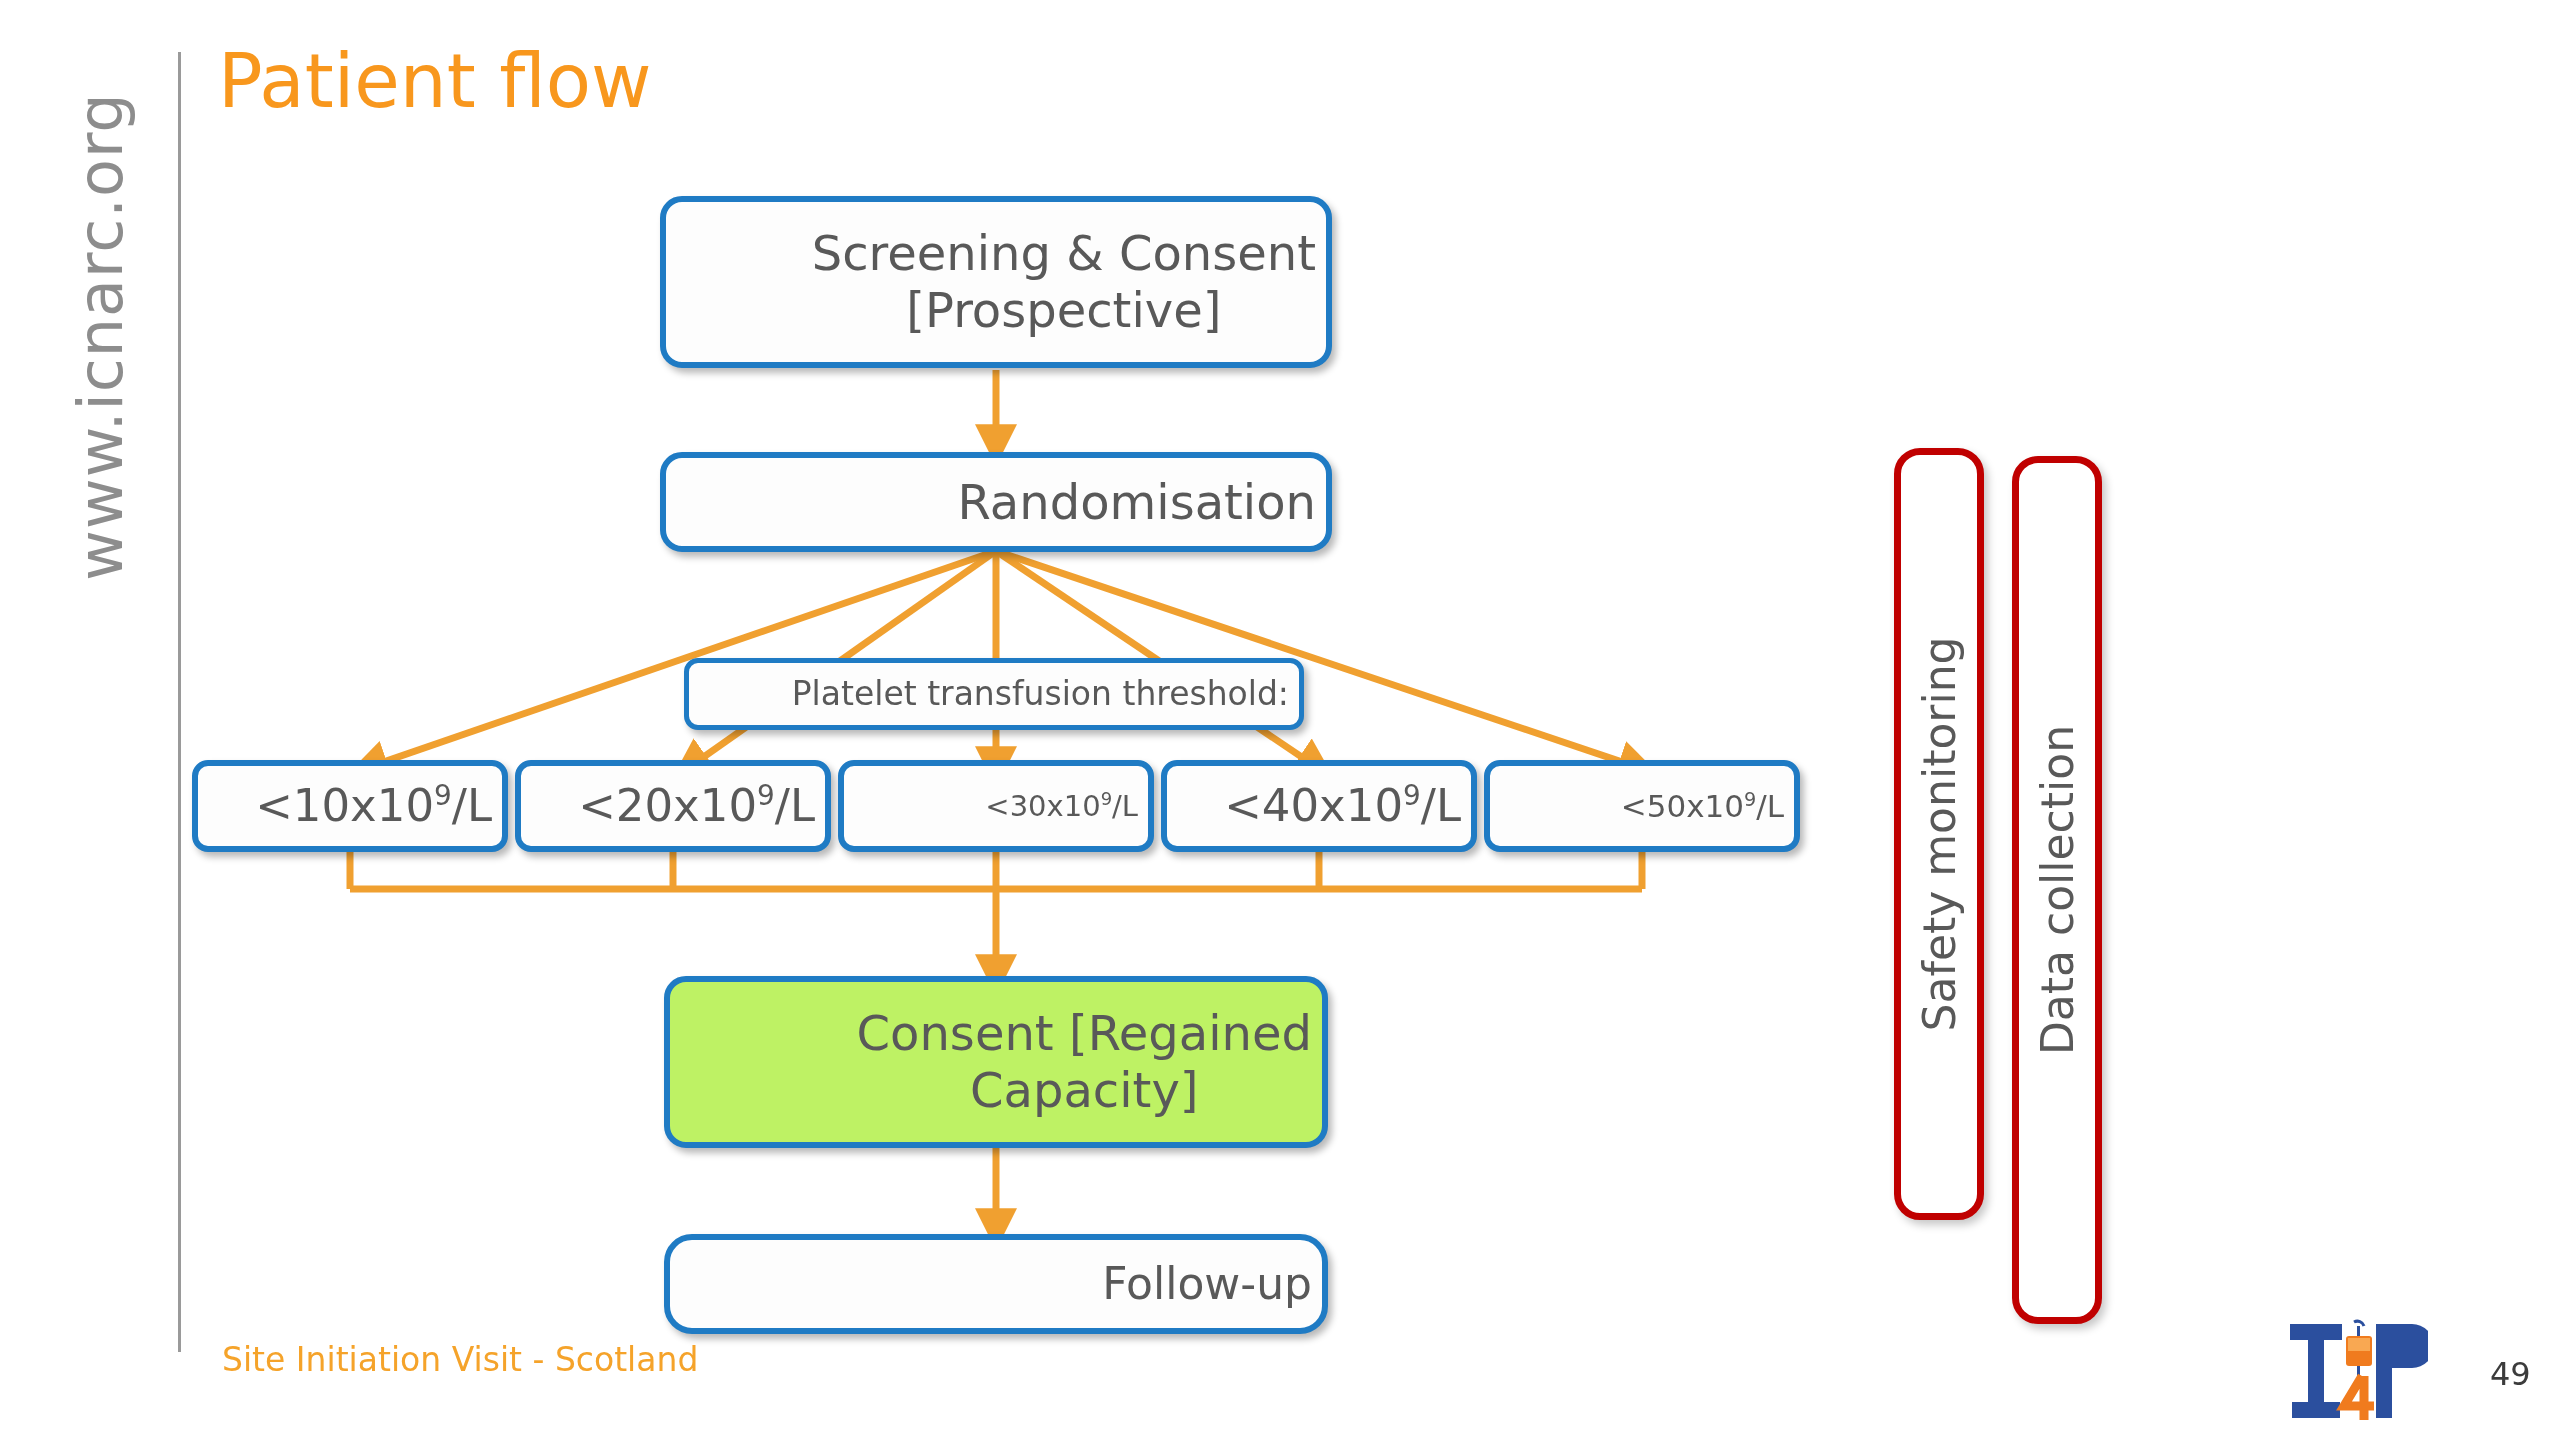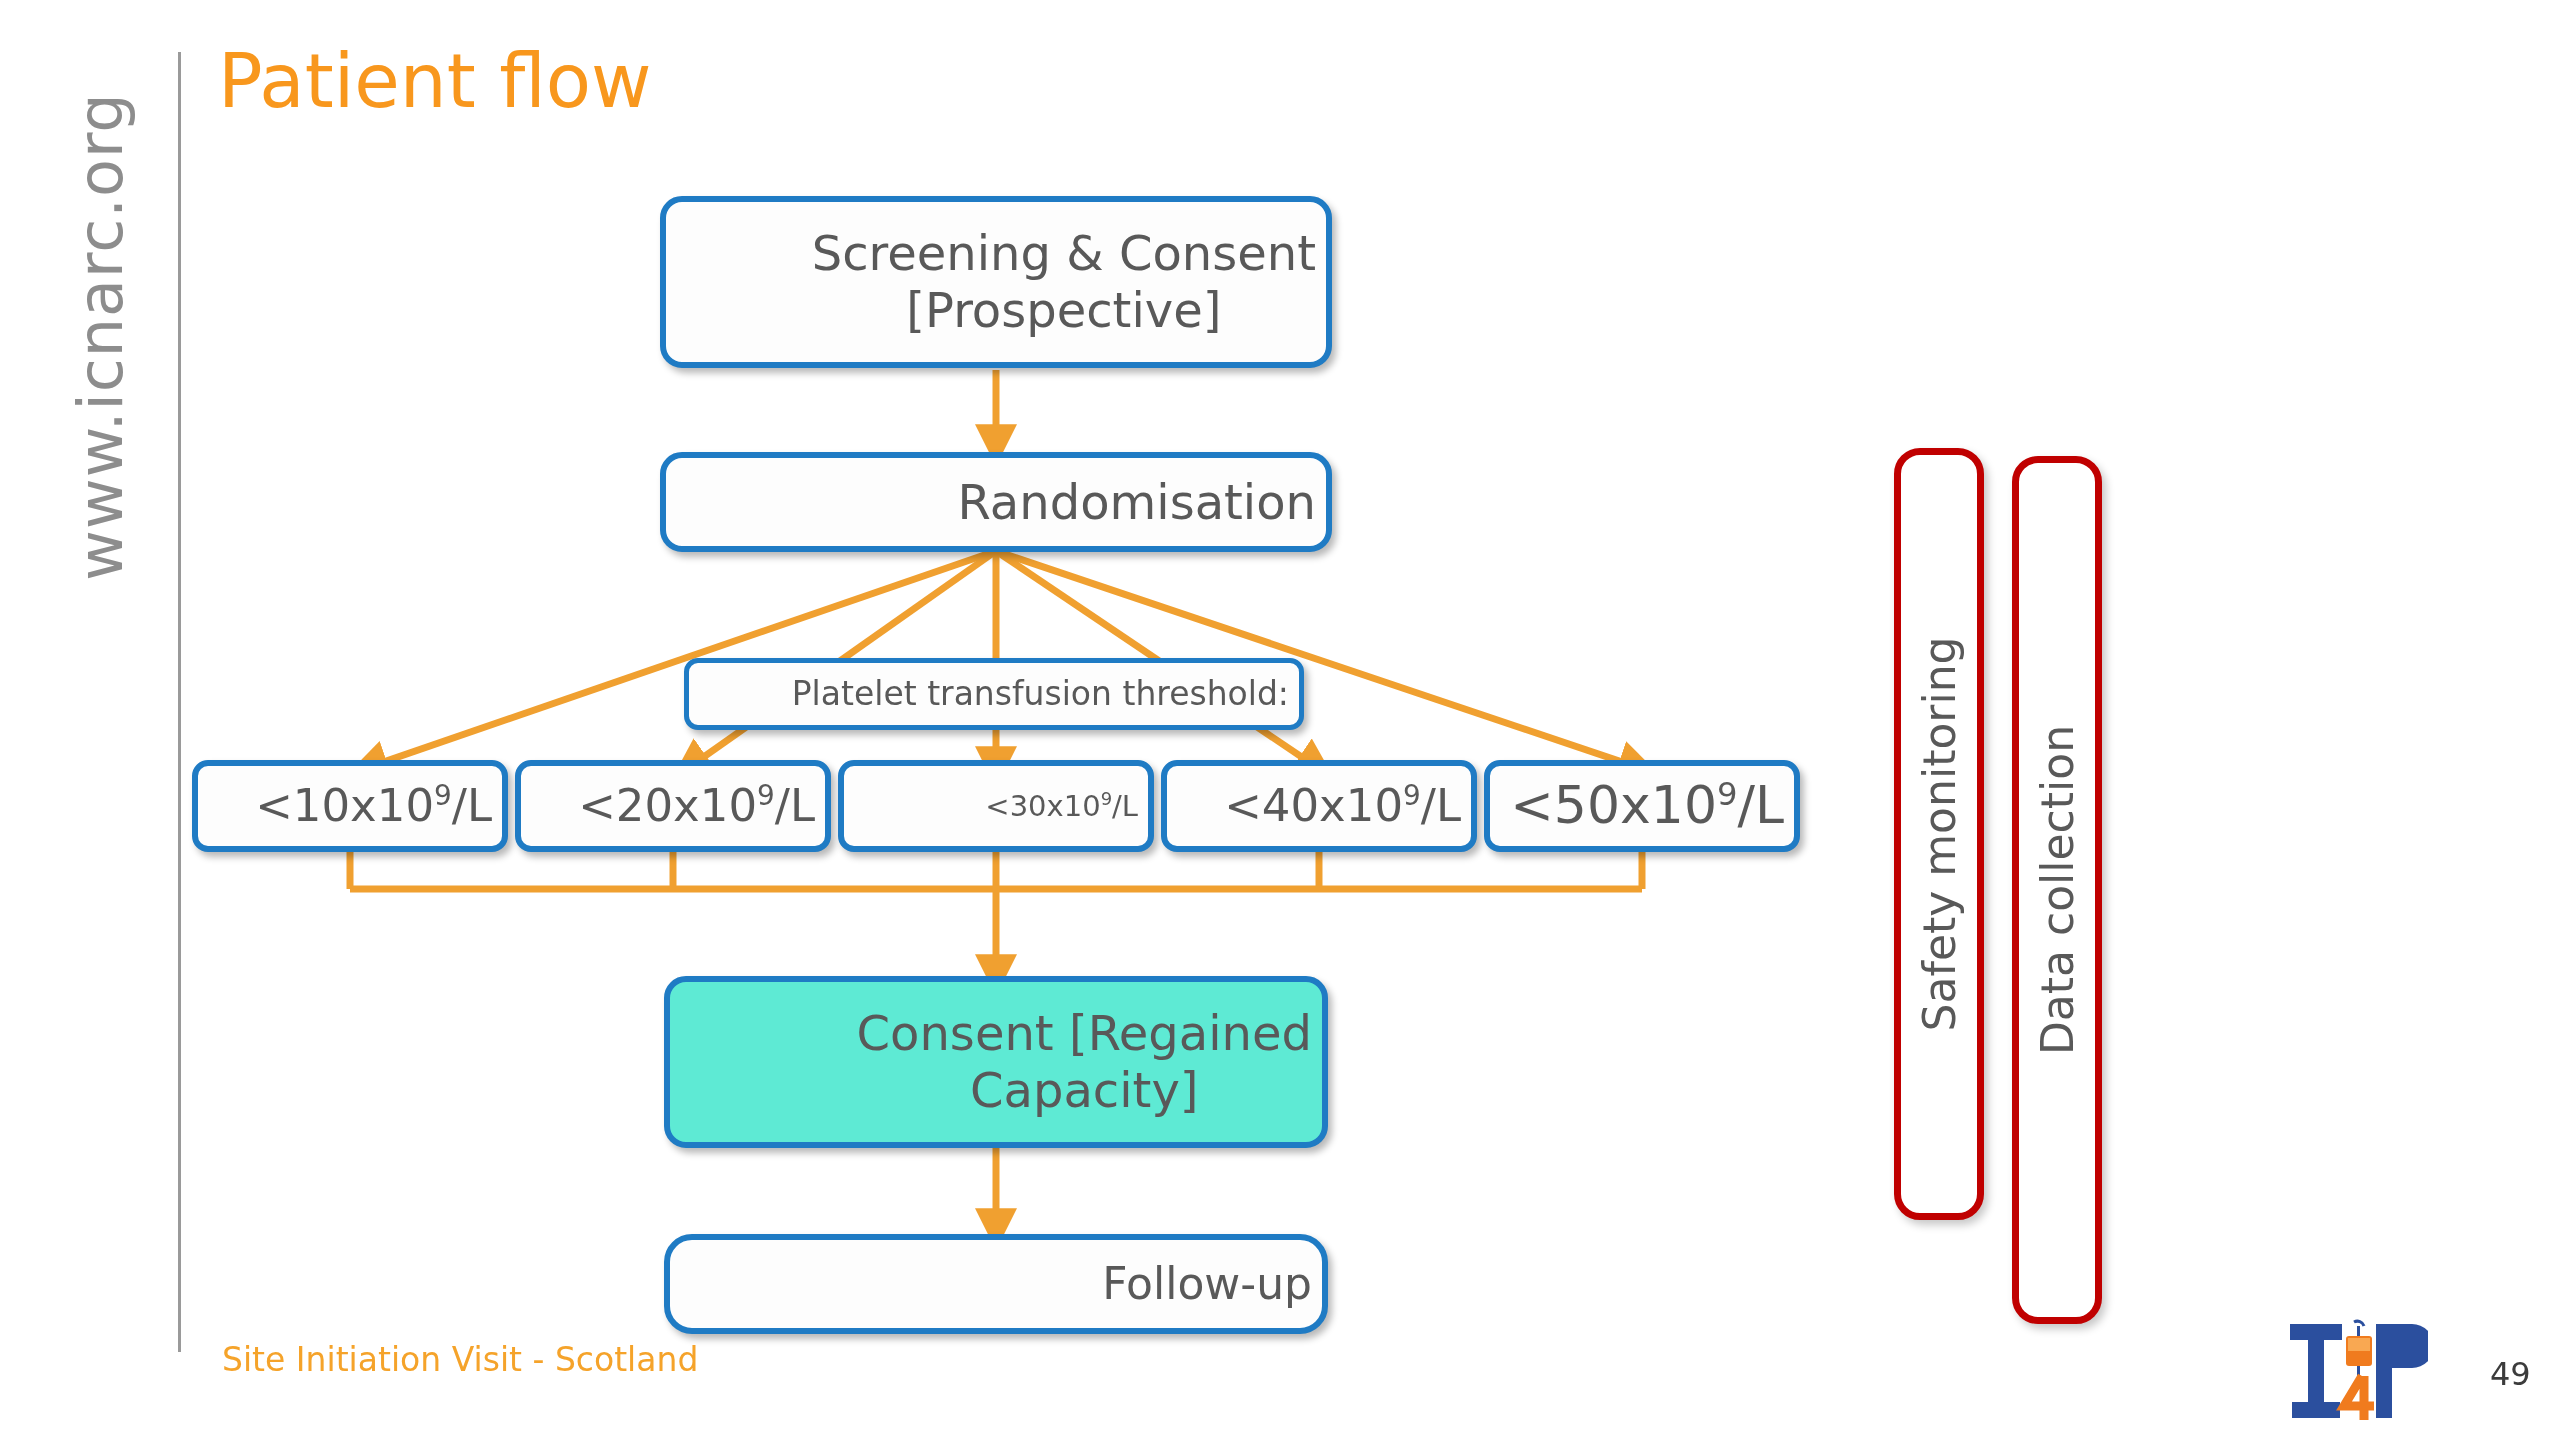--- a/index.html
+++ b/index.html
@@ -54,21 +54,21 @@
     border:6px solid #1F7BC4;
     border-radius:22px;
     display:flex;align-items:center;justify-content:flex-end;
     text-align:center;
     color:#595959;
     font-family:"DejaVu Sans", sans-serif;
     line-height:1.18;
     box-shadow:4px 5px 7px rgba(0,0,0,0.28);
     z-index:5;
   }
-  .fbox.green{background:#5eead4;padding-left:24px;}
+  .fbox.green{background:#bef264;padding-left:24px;}
   .fbox .lbl{padding:0 10px;display:block;}
   sup{font-size:0.62em;vertical-align:super;line-height:0;}
 
   
   .rbox{
     position:absolute;box-sizing:border-box;
     background:#ffffff;
     border:7px solid #C00000;
     border-radius:26px;
     box-shadow:4px 5px 8px rgba(0,0,0,0.22);
@@ -150,21 +150,21 @@
   </div>
 
   <div class="fbox" style="left:838px;top:760px;width:316px;height:92px;font-size:29px;border-radius:16px;">
     <span class="lbl"><span>&lt;30x10</span><sup>9</sup><span>/L</span></span>
   </div>
 
   <div class="fbox" style="left:1161px;top:760px;width:316px;height:92px;font-size:45px;border-radius:16px;">
     <span class="lbl"><span>&lt;40x10</span><sup>9</sup><span>/L</span></span>
   </div>
 
-  <div class="fbox" style="left:1484px;top:760px;width:316px;height:92px;font-size:52px;border-radius:16px;">
+  <div class="fbox" style="left:1484px;top:760px;width:316px;height:92px;font-size:31px;border-radius:16px;">
     <span class="lbl"><span>&lt;50x10</span><sup>9</sup><span>/L</span></span>
   </div>
 
   <div class="fbox green" style="left:664px;top:976px;width:664px;height:172px;font-size:48px;">
     <span class="lbl">
       <span>Consent [Regained</span><br>
       <span>Capacity]</span>
     </span>
   </div>
 

